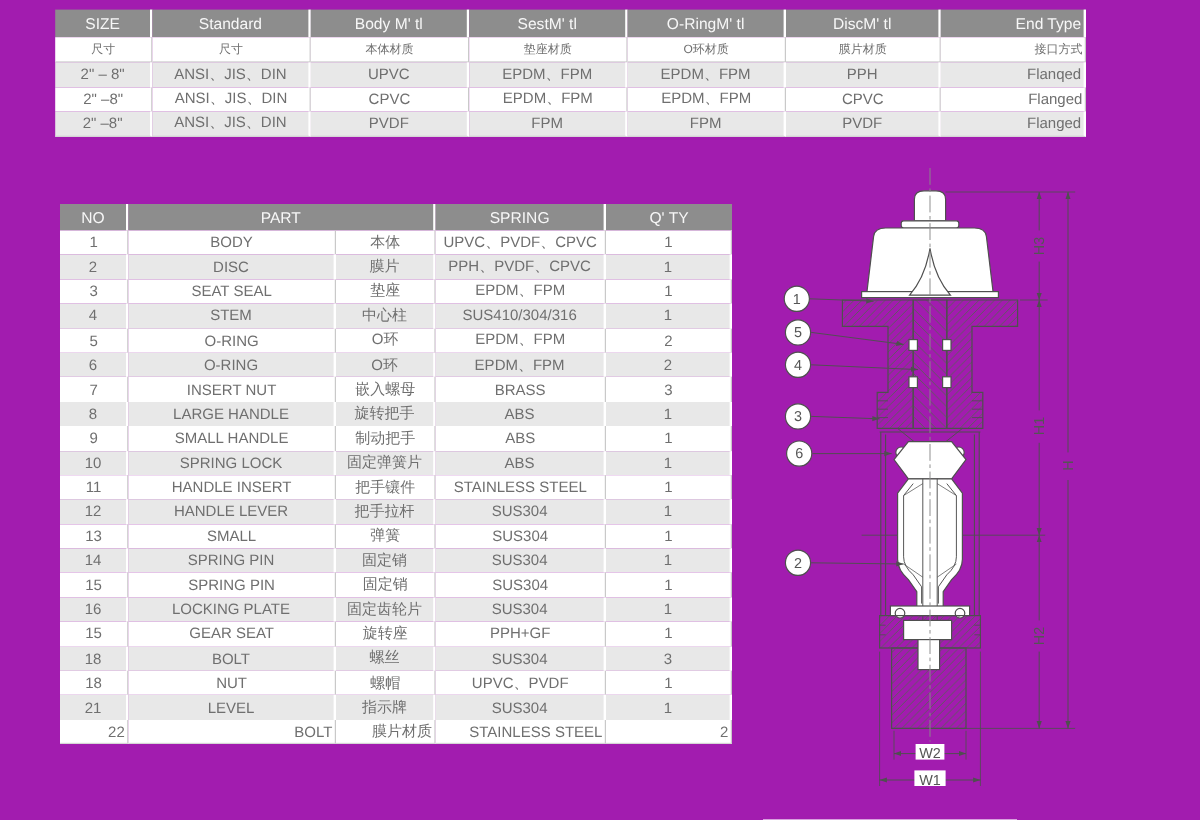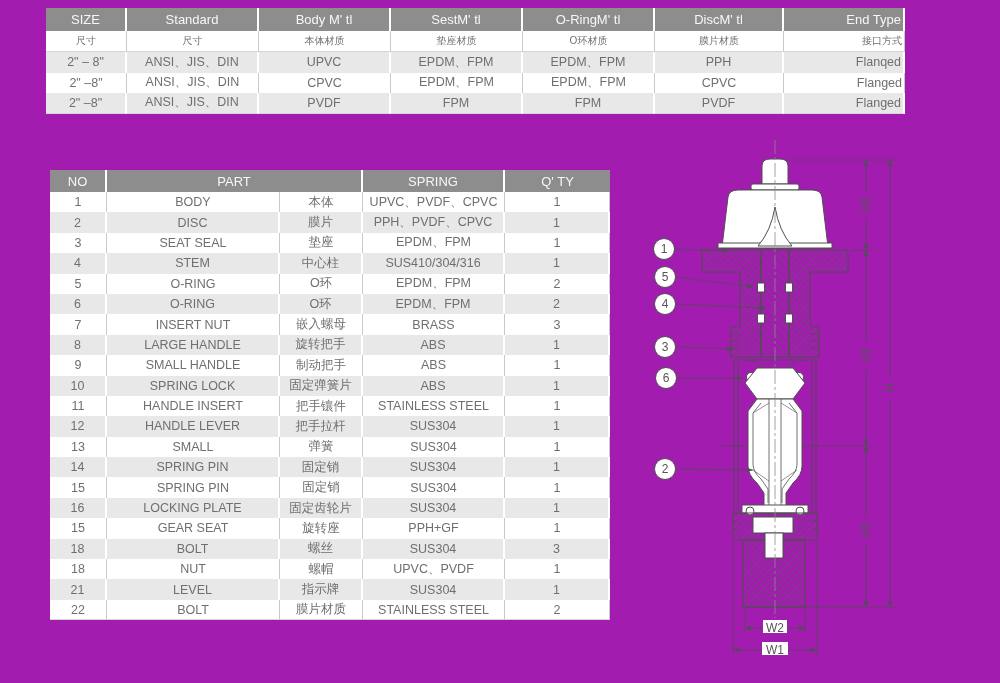--- a/index.html
+++ b/index.html
@@ -24,21 +24,21 @@
   .spec tbody tr:nth-child(even) td { background:#fff;    border-right:1px solid #c9c9c9; }
   .spec tbody tr:last-child td { border-bottom:1px solid #d6d6d6; }
   .spec th:last-child, .spec td:last-child { border-right:none;text-align:right; }
 
   
   .parts { left:50px; top:170px; width:560px; font-size:12.5px; }
   .parts thead th { background:#8d8d8d; color:#f7f7f7; height:22px; font-size:13px; border-right:2px solid #fff; }
   .parts tbody td { height:20.4px; }
   .parts tbody tr:nth-child(even) td { background:#e8e8e8; border-right:2px solid #fff; }
   .parts tbody tr:nth-child(odd) td  { background:#fff;    border-right:1px solid #c9c9c9; }
-  .parts tbody tr:last-child td { border-bottom:1px solid #d6d6d6; }
+  .parts tbody tr:last-child td { border-bottom:1px solid #d6d6d6;text-align:right; }
   .parts th:last-child, .parts td:last-child { border-right:none; }
 
   
   .drawing { position:absolute; left:618px; top:135px; width:292px; height:548px; }
   svg text { font-family:"Liberation Sans","DejaVu Sans",sans-serif; fill:#555; }
 </style>
 </head>
 <body>
 
 <div class="page">

